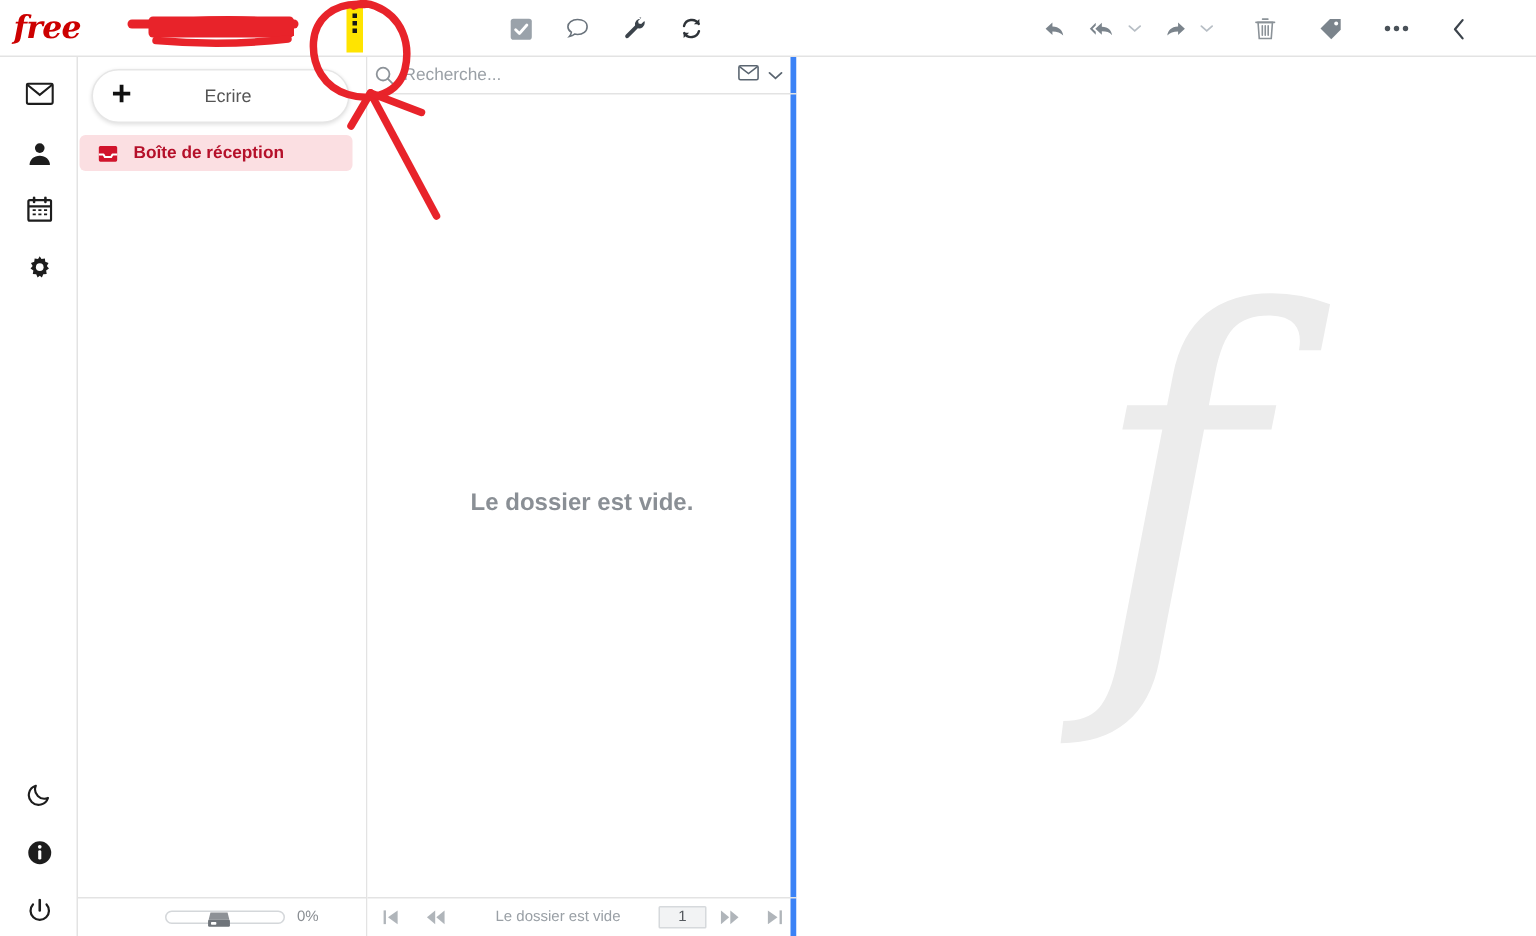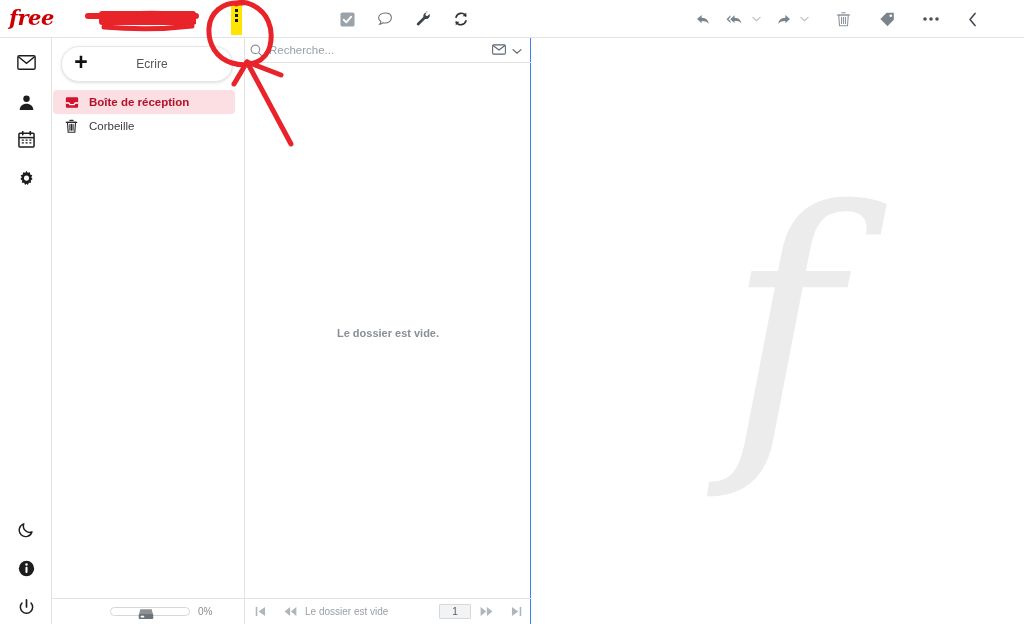--- a/index.html
+++ b/index.html
@@ -93,48 +93,48 @@
   .disk-icon { position: absolute; left: 86px; top: 7px; color: #7c7f84; }
   .progress-track {
     width: 80px; height: 9px; border: 1px solid #d4d7da; border-radius: 5px;
     background: #fff; margin-left: 22px;
   }
   .progress-pct { font-size: 10px; color: #8a8e93; margin-left: 8px; }
 
   
   .listpanel {
     position: absolute; left: 245px; top: 38px; width: 286px; height: 586px;
-    background: #fff; border-right: 1px solid #3b82f6;
+    background: #fff; border-right: 4px solid #3b82f6;
   }
   .searchbar {
     position: absolute; left: 0; top: 0; width: 286px; height: 25px;
     border-bottom: 1px solid #e3e3e3; display: flex; align-items: center;
   }
   .search-icon { width: 22px; display: flex; align-items: center; justify-content: center; color: #8d9399; }
   .search-input {
     flex: 1; border: none; outline: none; font-size: 11.5px; color: #333;
     font-family: "Liberation Sans", sans-serif; background: transparent;
   }
   .search-input::placeholder { color: #9aa0a6; }
   .search-right { display: flex; align-items: center; gap: 6px; padding-right: 9px; color: #5a6570; }
 
   .empty-msg {
     position: absolute; left: 0; top: 289px; width: 286px;
-    text-align: center; font-size: 11px; font-weight: bold; color: #8a8f95;
+    text-align: center; font-size: 16px; font-weight: bold; color: #8a8f95;
   }
 
   .pager {
     position: absolute; left: 0; bottom: 0; width: 286px; height: 26px;
     border-top: 1px solid #e3e3e3; display: flex; align-items: center;
   }
   .pg-btn {
     width: 30px; display: flex; align-items: center; justify-content: center;
     color: #b0b5ba; cursor: pointer;
   }
-  .pg-status { flex: 1; font-size: 10px; color: #9aa0a6; }
+  .pg-status { flex: 1; text-align: center; font-size: 10px; color: #9aa0a6; }
   .pg-input {
     width: 32px; height: 15px; border: 1px solid #d6d9dc; background: #f2f3f4;
     font-size: 10px; text-align: center; color: #55595e; border-radius: 1px;
     font-family: "Liberation Sans", sans-serif; outline: none;
   }
 
   
   .readpane {
     position: absolute; left: 531px; top: 38px; width: 493px; height: 586px;
     background: #fff; overflow: hidden;
@@ -312,29 +312,20 @@
               <path d="M1 2.2a1.2 1.2 0 0 1 1.2-1.2h11.6A1.2 1.2 0 0 1 15 2.2v9.6a1.2 1.2 0 0 1-1.2 1.2H2.2A1.2 1.2 0 0 1 1 11.8z" fill="#d1142c"></path>
               <path d="M1 7.6h3.6l1 1.8h4.8l1-1.8H15" fill="none" stroke="#ffffff" stroke-width="1.5" stroke-linejoin="round"></path>
             </svg>
         </span>
         <span class="fl">Boîte de réception</span>
       </div>
 
 
 
 
-      <div class="folder">
-        <span class="fi">
-          <svg width="13" height="14" viewBox="0 0 14 16">
-              <path d="M2.4 3.8h9.2l-.8 11.4H3.2z" fill="none" stroke="#2b2b2b" stroke-width="1.3"></path>
-              <path d="M0.9 3.8h12.2M5.2 1.6h3.6M5.2 6.2v6.6M7 6.2v6.6M8.8 6.2v6.6" stroke="#2b2b2b" stroke-width="1.3" fill="none" stroke-linecap="round"></path>
-            </svg>
-        </span>
-        <span class="fl">Corbeille</span>
-      </div>
     </div>
   </div>
 
   <div class="storage">
     <span class="disk-icon">
       <svg width="16" height="12" viewBox="0 0 18 13">
           <path d="M2.6 1.2h12.8l1.4 5.4H1.2z" fill="#8d9196"></path>
           <rect x="0.8" y="6.6" width="16.4" height="5.4" rx="1" fill="#6f747a"></rect>
           <rect x="3" y="8.4" width="4" height="2" rx="0.6" fill="#ffffff"></rect>
         </svg>

